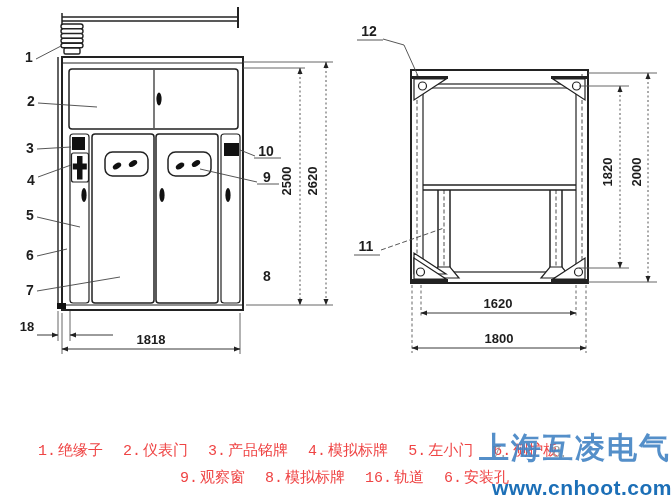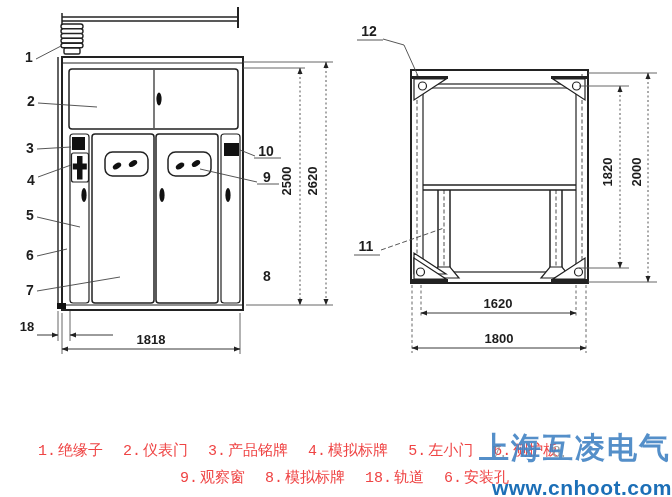--- a/index.html
+++ b/index.html
@@ -233,21 +233,21 @@
   <span class="item"><span class="num">4.</span><span>模拟标牌</span></span>
   <span class="item"><span class="num">5.</span><span>左小门</span></span>
   <span class="item"><span class="num">6.</span><span>侧护板</span></span>
 </div>
 <span class="obscured" style="left:492px;top:444px">7.</span>
 <span class="obscured" style="left:552px;top:444px">8.</span>
 
 <div class="legend" style="left:180px;top:468px">
   <span class="item"><span class="num">9.</span><span>观察窗</span></span>
   <span class="item"><span class="num">8.</span><span>模拟标牌</span></span>
-  <span class="item"><span class="num">18.</span><span>轨道</span></span>
+  <span class="item"><span class="num">16.</span><span>轨道</span></span>
   <span class="item"><span class="num">6.</span><span>安装孔</span></span>
 </div>
 
 
 <div class="wm-brand">上海互凌电气</div>
 <div class="wm-site">www.cnhoot.com</div>
 
 </div>
 
 </body></html>

